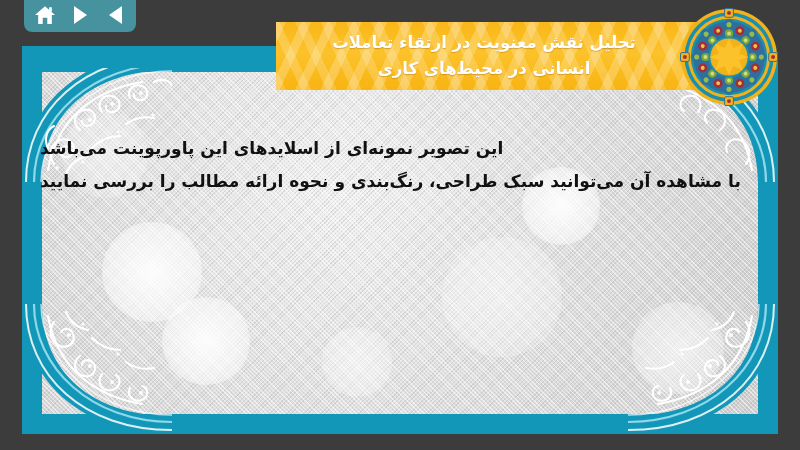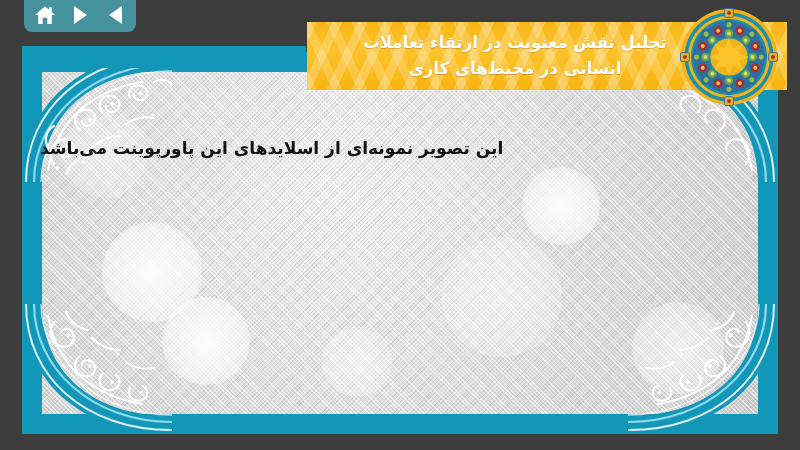--- a/index.html
+++ b/index.html
@@ -98,21 +98,20 @@
         rgba(255,255,255,.18) 0px, rgba(255,255,255,.18) 9px,
         rgba(0,0,0,0) 9px, rgba(0,0,0,0) 23px),
       linear-gradient(180deg, #f9b718 0%, #fcc22b 45%, #f8b411 100%);
     z-index: 7;
     display: flex;
     flex-direction: column;
     align-items: center;
     justify-content: center;
     box-sizing: border-box;
     padding: 0 78px 0 14px;
-    margin-left: 31px;
   }
   .title-line {
     color: #ffffff;
     font-size: 16.5px;
     line-height: 1.55;
     font-weight: 700;
     text-align: center;
     white-space: nowrap;
     direction: rtl;
     text-shadow: 0 1px 1px rgba(150,90,0,.35);
@@ -317,20 +316,21 @@
         <circle cx="90" cy="52" r="1.9"></circle>
         <circle cx="119" cy="41" r="1.9"></circle>
         <circle cx="61" cy="110" r="1.6"></circle>
         <circle cx="96" cy="80" r="1.6"></circle>
       </g>
     </svg>
   </div>
 
   <div class="body-text">
     <div class="body-line">این تصویر نمونه‌ای از اسلایدهای این پاورپوینت می‌باشد</div>
+    <div class="body-line">با مشاهده آن می‌توانید سبک طراحی، رنگ‌بندی و نحوه ارائه مطالب را بررسی نمایید</div>
   </div>
 
   <div class="side-left"></div>
   <div class="side-right"></div>
   <div class="footer-bar"></div>
   <div class="header-bar"></div>
 
   <div class="teal-band"></div>
   <div class="teal-notch"></div>
   <div class="teal-chev"></div>

